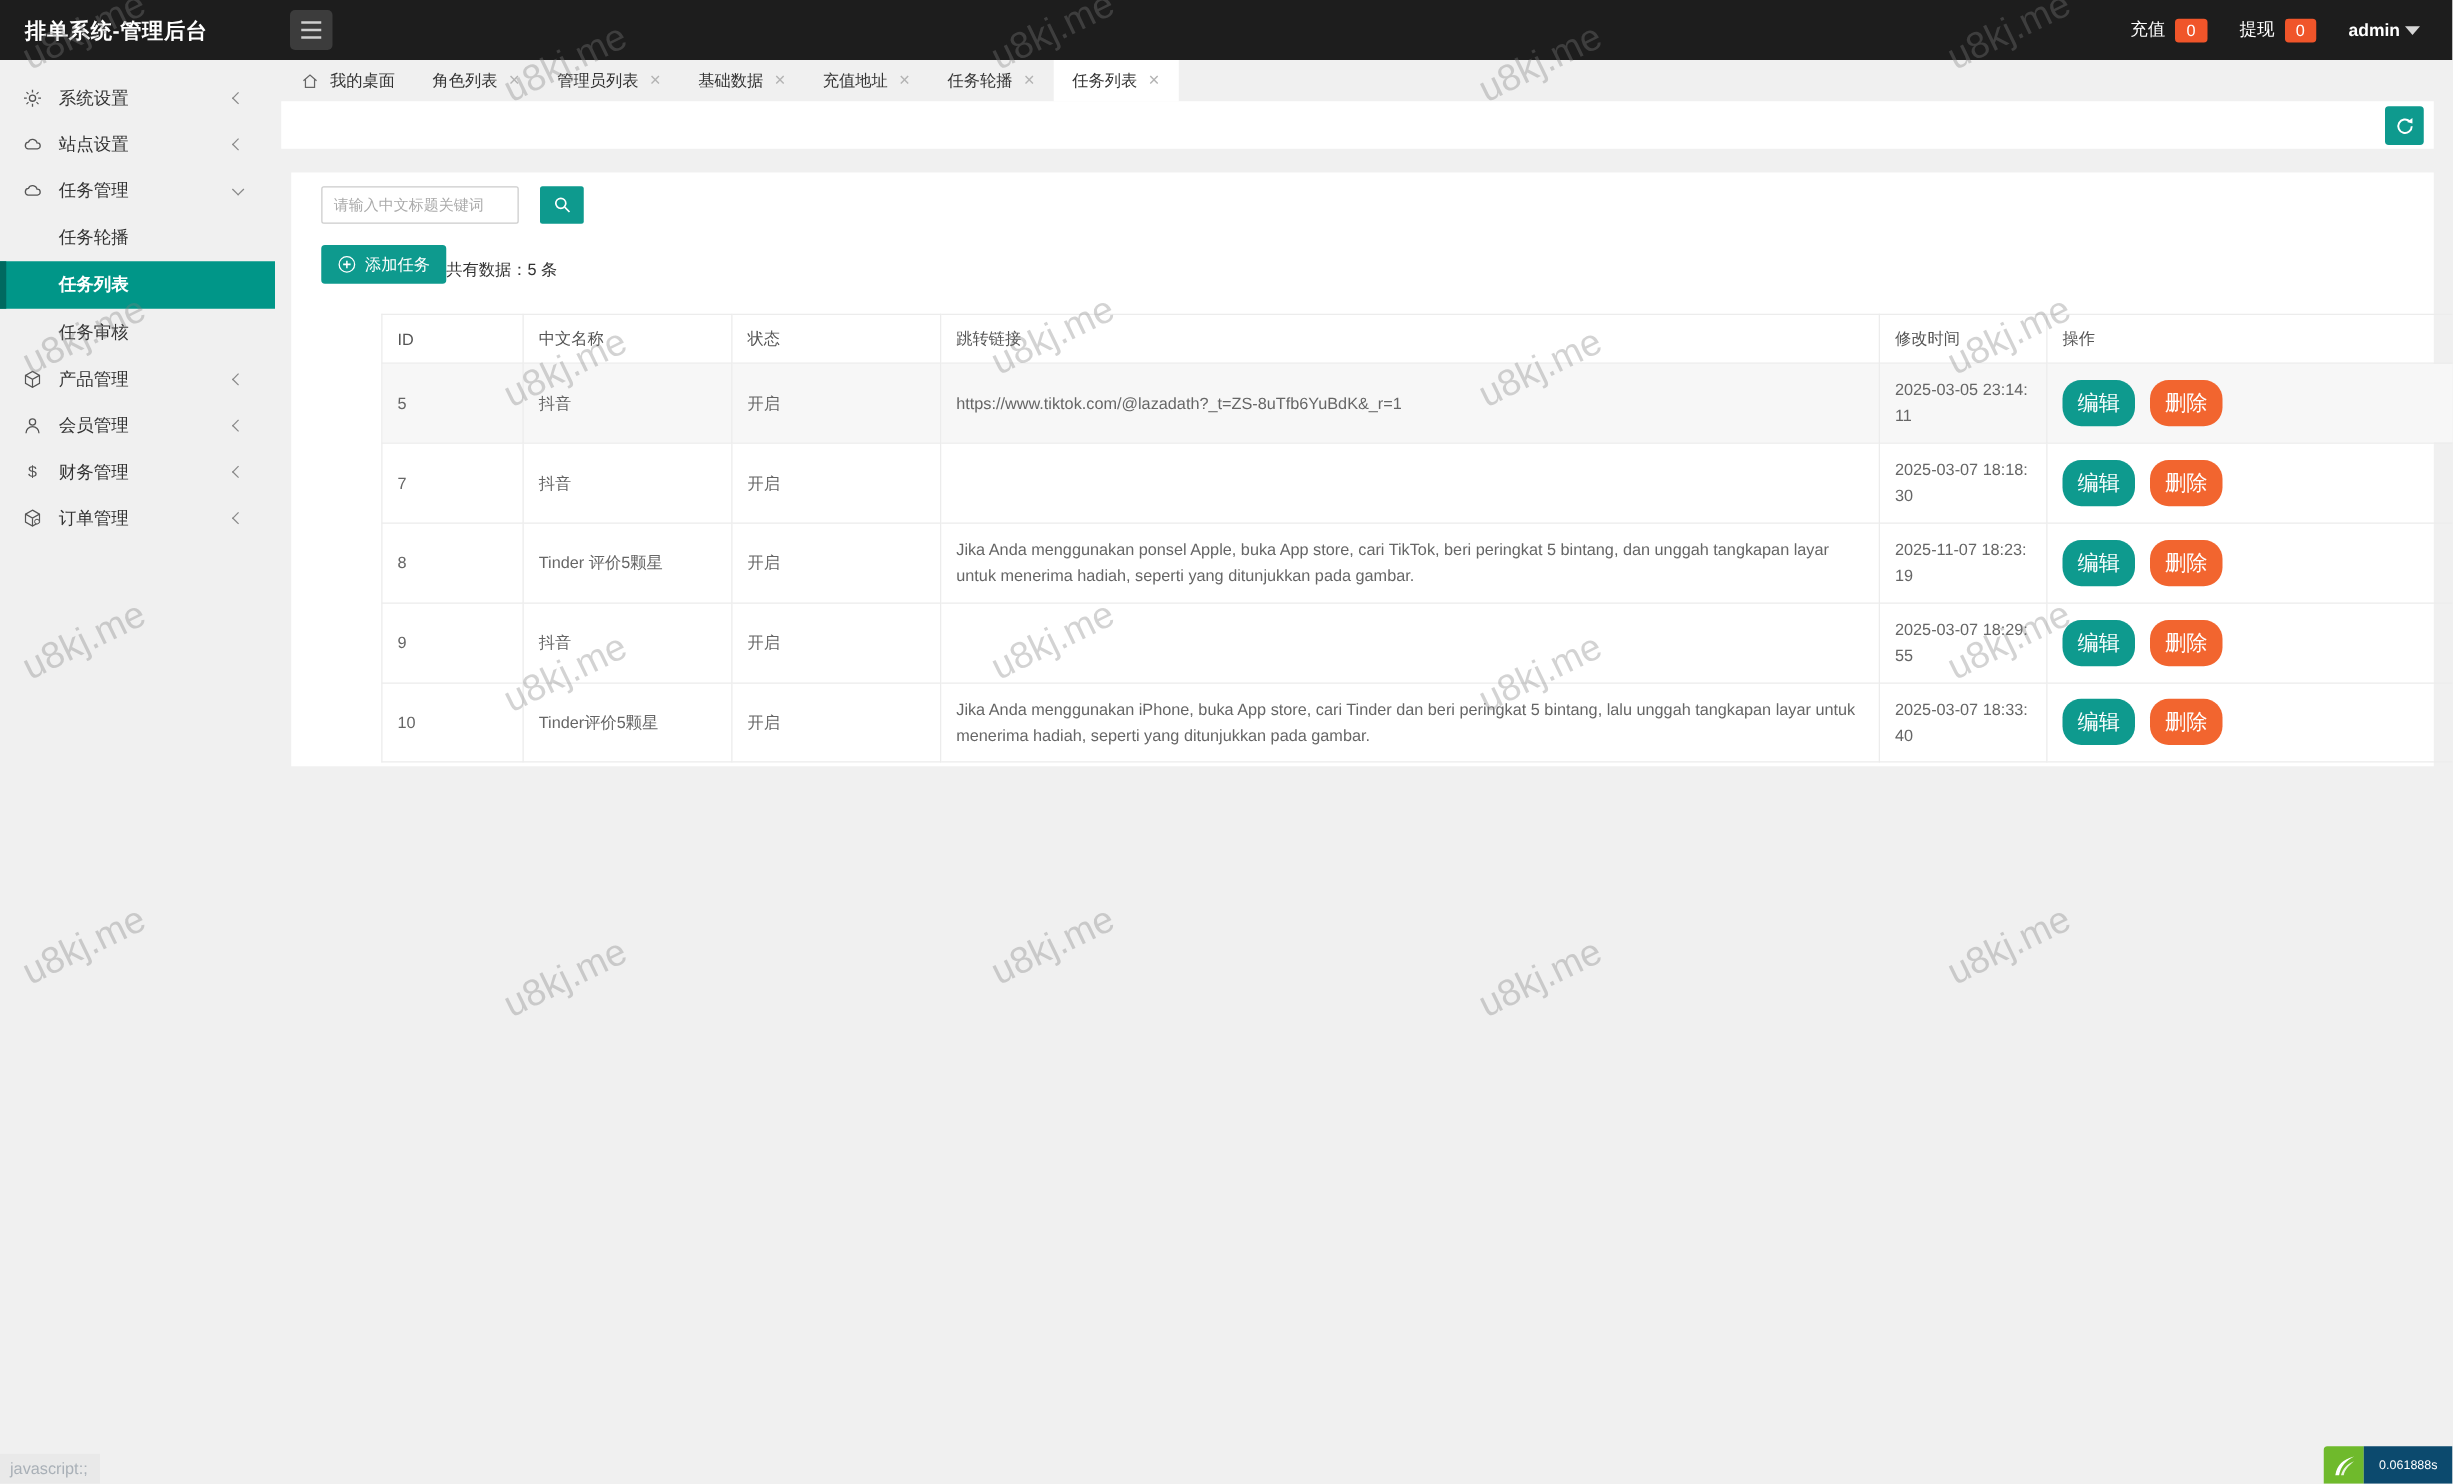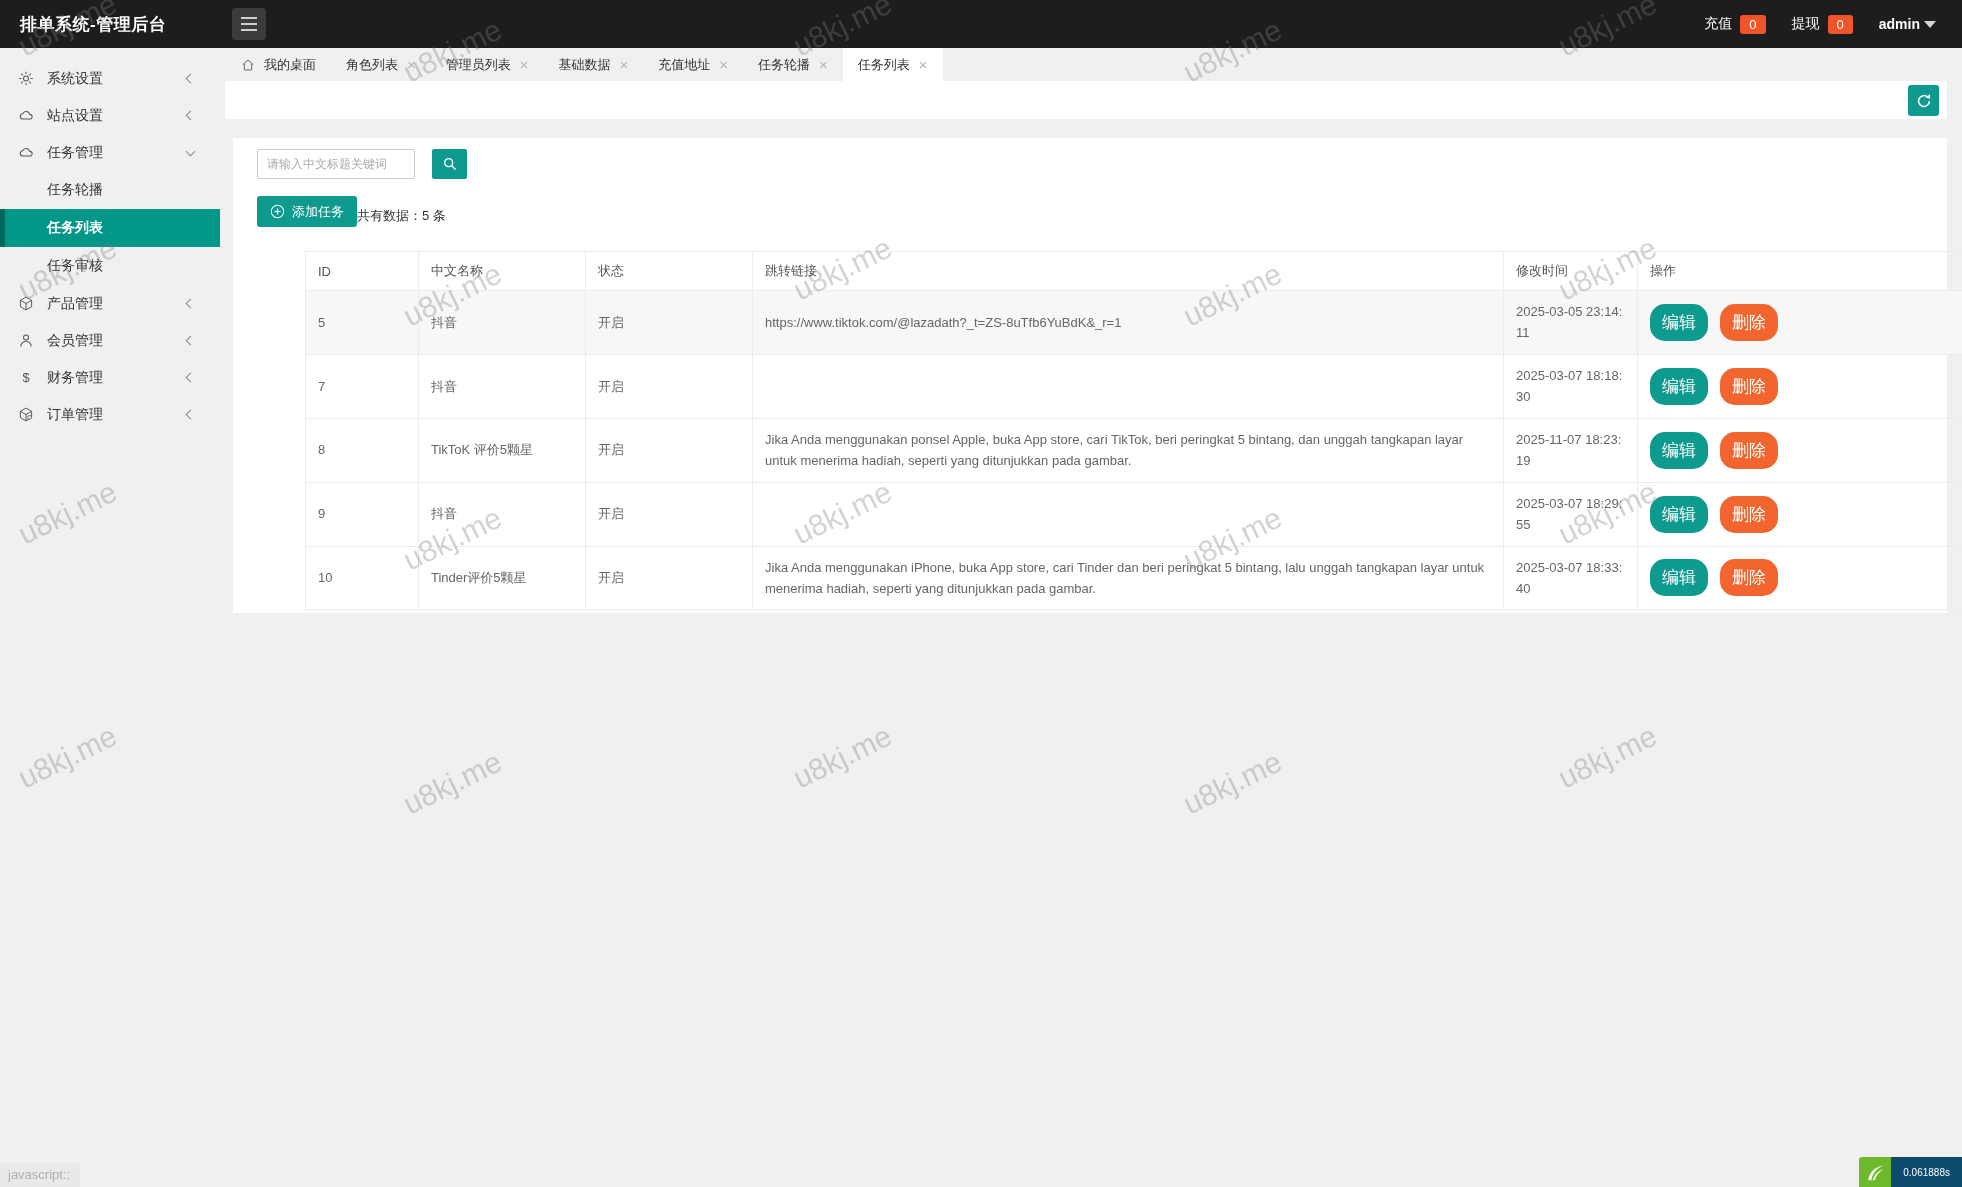--- a/index.html
+++ b/index.html
@@ -299,21 +299,21 @@
           <td>抖音</td>
           <td>开启</td>
           <td></td>
           <td class="cell-time">2025-03-07 18:18:30</td>
           <td>
             <button class="op-btn op-edit">编辑</button><button class="op-btn op-del">删除</button>
           </td>
         </tr>
         <tr>
           <td>8</td>
-          <td>TikToK 评价5颗星</td>
+          <td>Tinder 评价5颗星</td>
           <td>开启</td>
           <td>Jika Anda menggunakan ponsel Apple, buka App store, cari TikTok, beri peringkat 5 bintang, dan unggah tangkapan layar untuk menerima hadiah, seperti yang ditunjukkan pada gambar.</td>
           <td class="cell-time">2025-11-07 18:23:19</td>
           <td>
             <button class="op-btn op-edit">编辑</button><button class="op-btn op-del">删除</button>
           </td>
         </tr>
         <tr>
           <td>9</td>
           <td>抖音</td>

